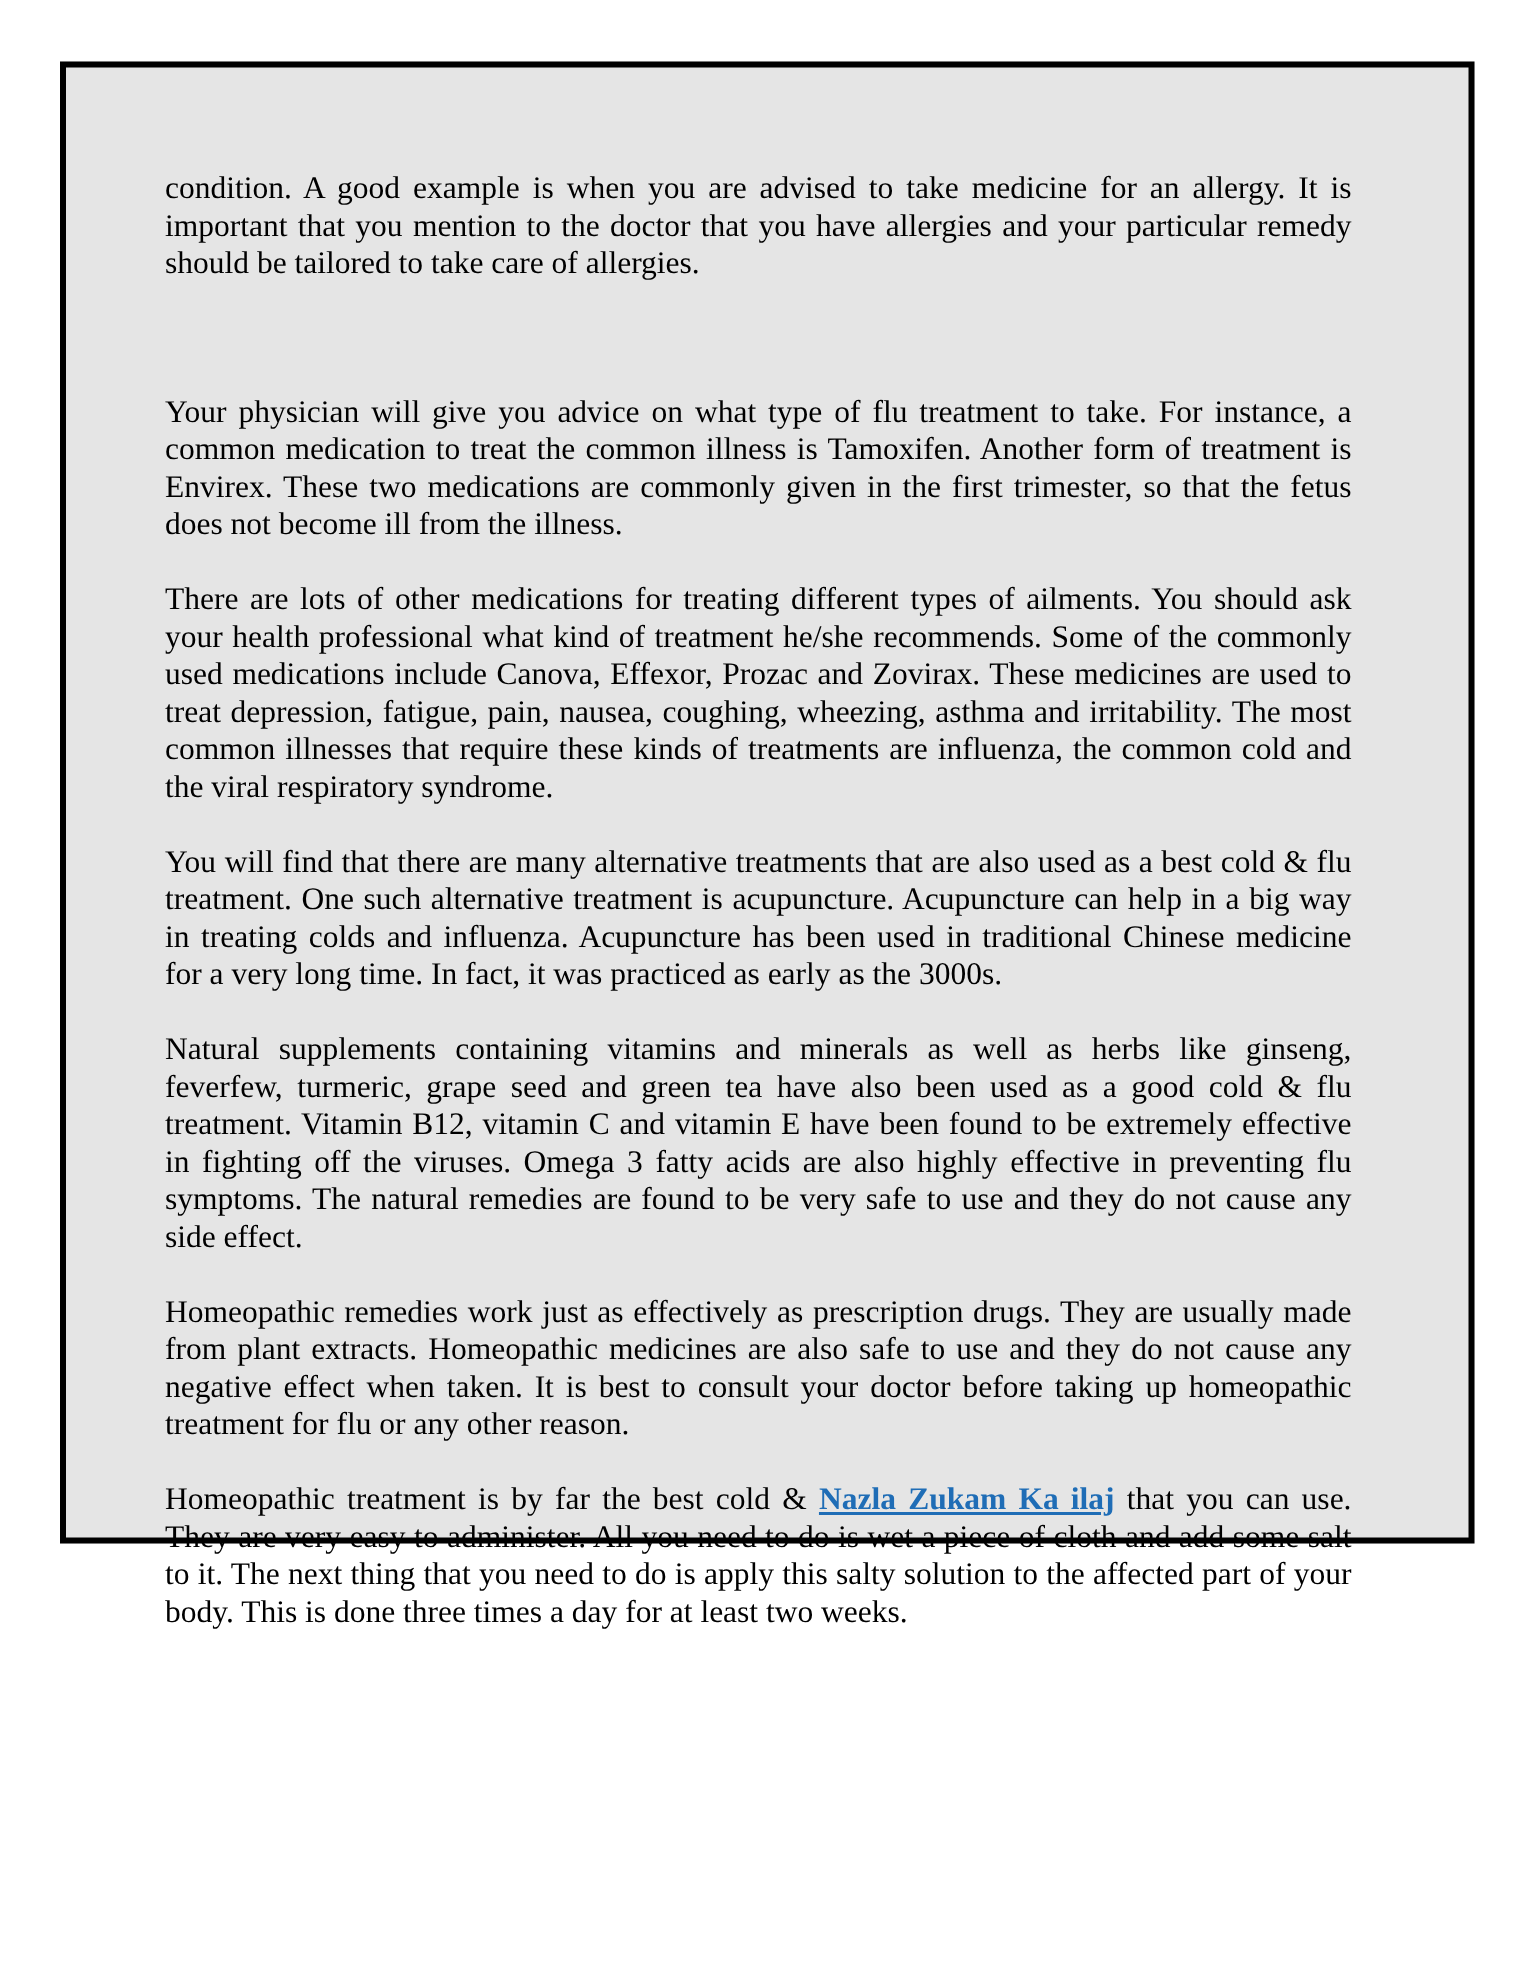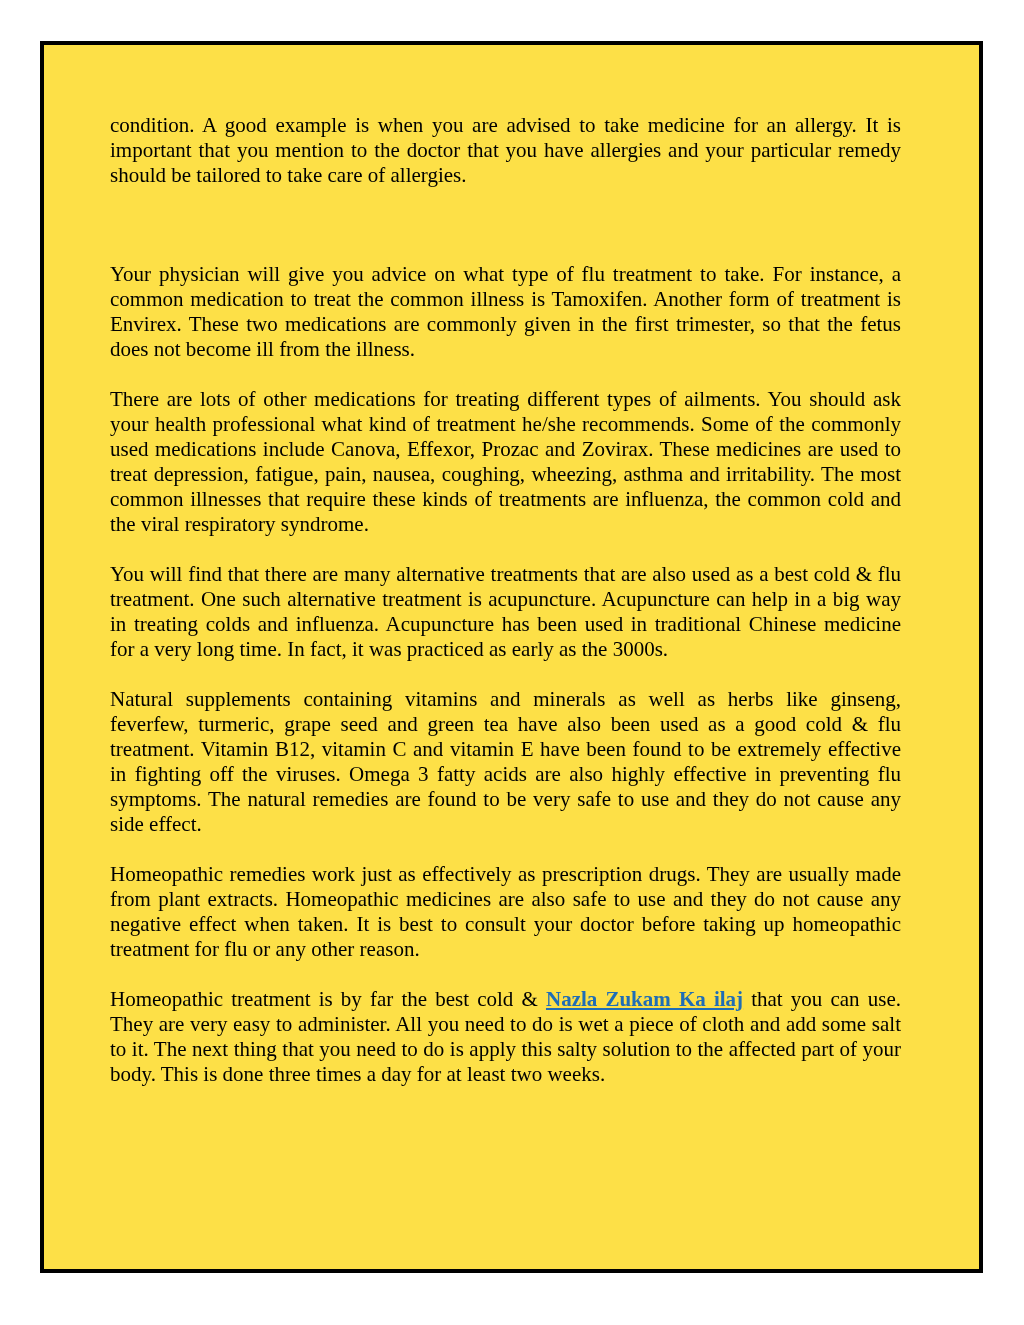--- a/index.html
+++ b/index.html
@@ -9,23 +9,23 @@
     height: 1325px;
     position: relative;
     font-family: "Liberation Serif", serif;
     overflow: hidden;
   }
   .frame {
     position: absolute;
     left: 40px;
     top: 41px;
     width: 943px;
-    height: 1232px;
+    height: 988px;
     border: 4px solid #000000;
-    background: #fde047;
+    background: #e5e5e5;
   }
   .text-block {
     padding: 68px 78px 0 66px;
   }
   p.para {
     font-size: 21px;
     line-height: 25px;
     color: #000000;
     text-align: justify;
     margin: 0 0 25px 0;

